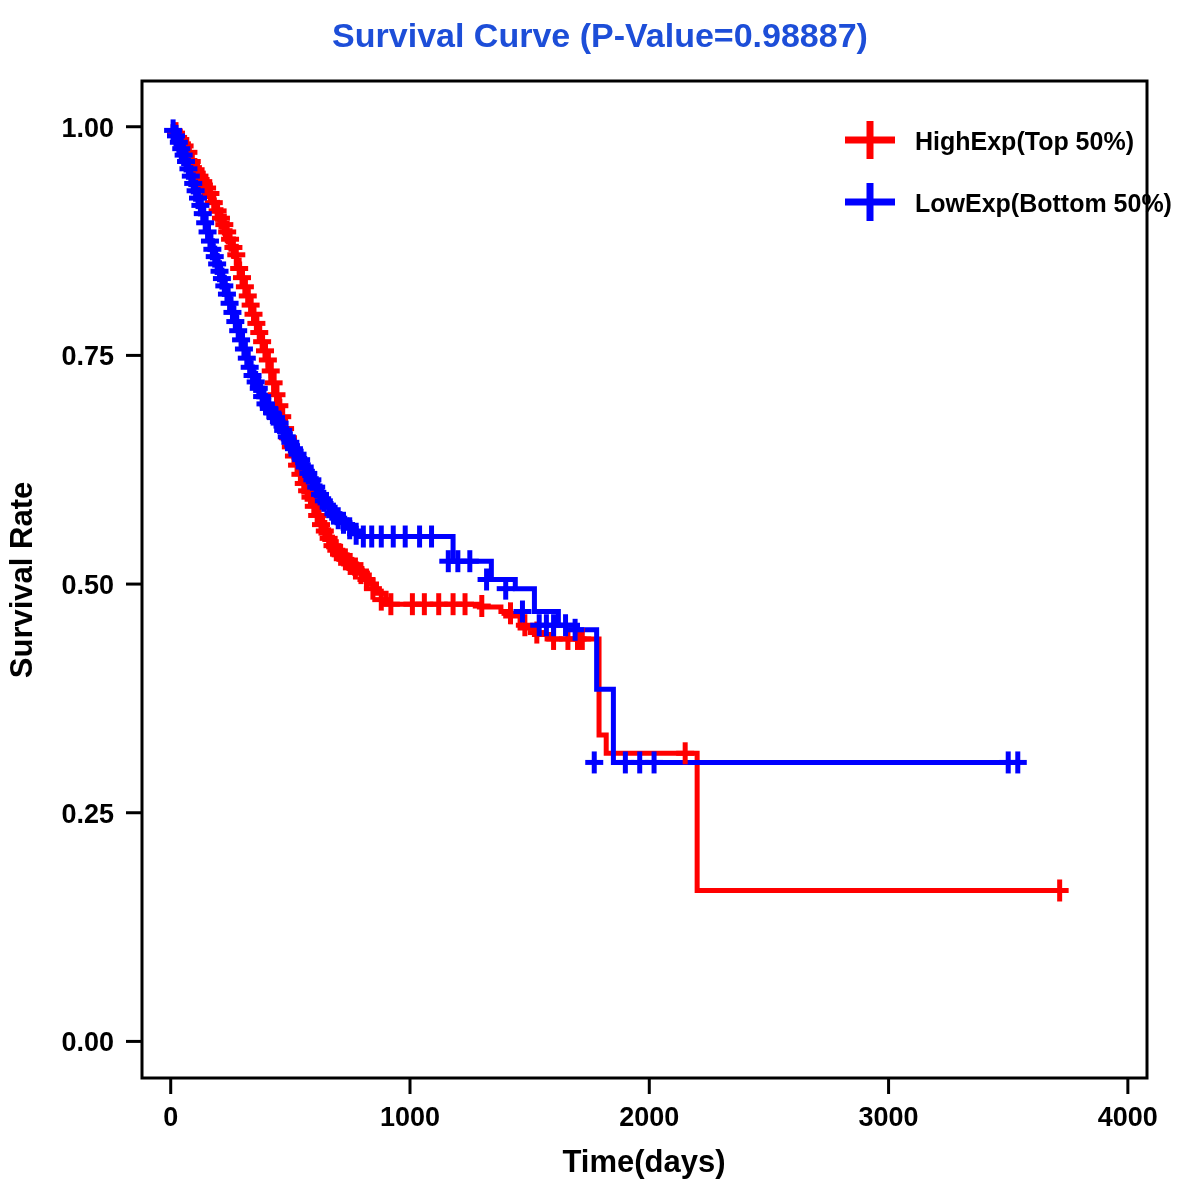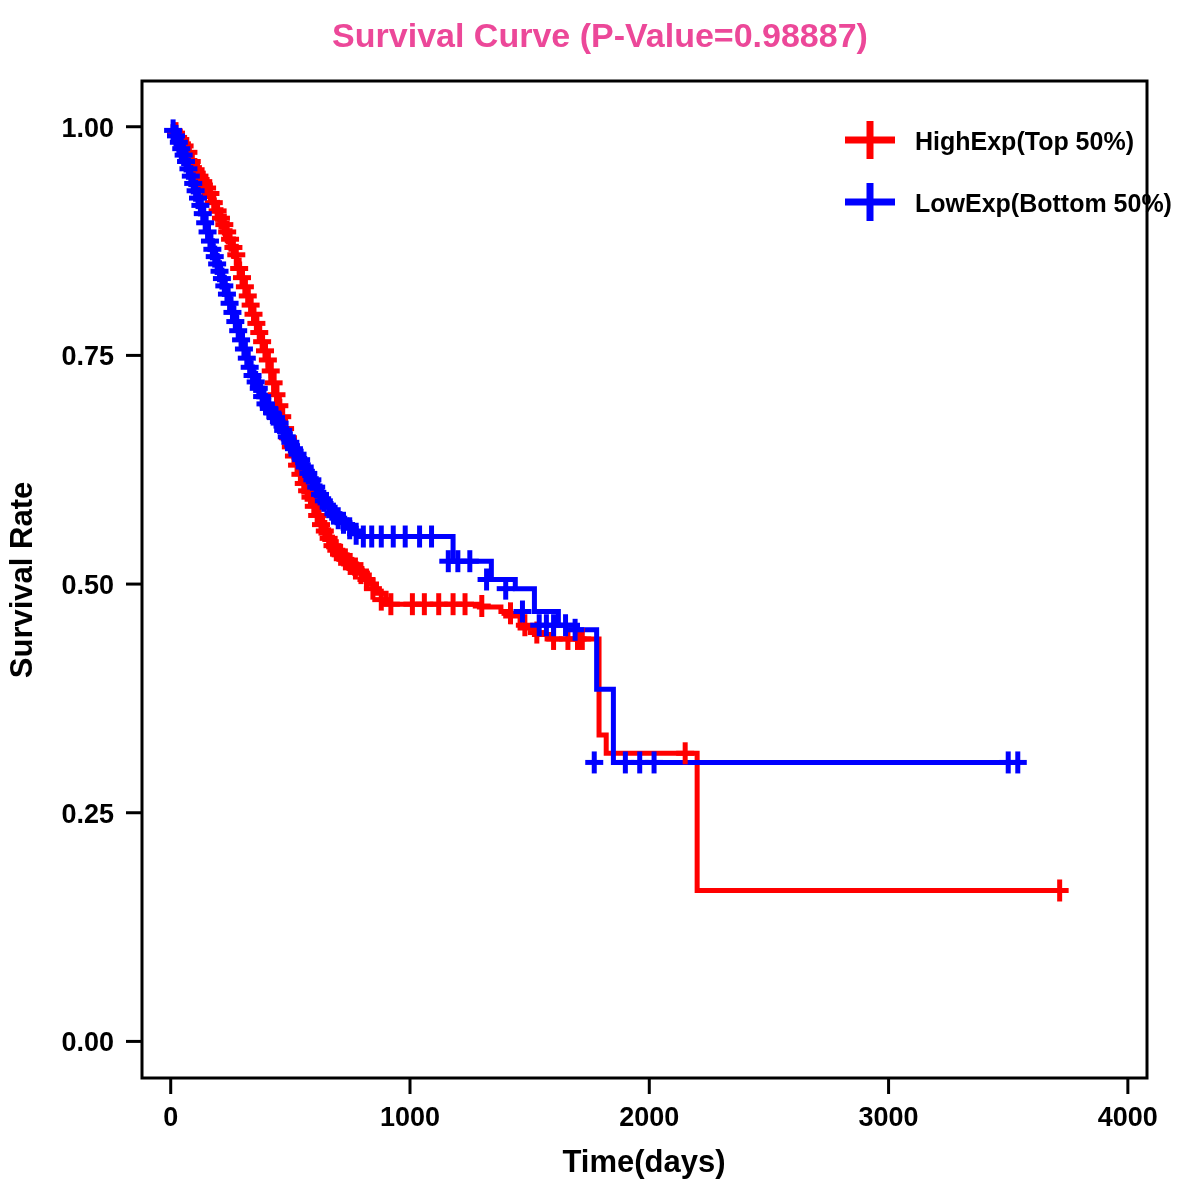--- a/index.html
+++ b/index.html
@@ -16,21 +16,21 @@
     overflow: hidden;
   }
   #chart-title {
     position: absolute;
     left: 0;
     top: 16px;
     width: 1200px;
     text-align: center;
     font-size: 34px;
     font-weight: bold;
-    color: #ec4899;
+    color: #1d4ed8;
     letter-spacing: 0px;
   }
   #plot-svg {
     position: absolute;
     left: 0;
     top: 0;
   }
   .tick-label {
     font-family: "Liberation Sans", sans-serif;
     font-size: 27px;

